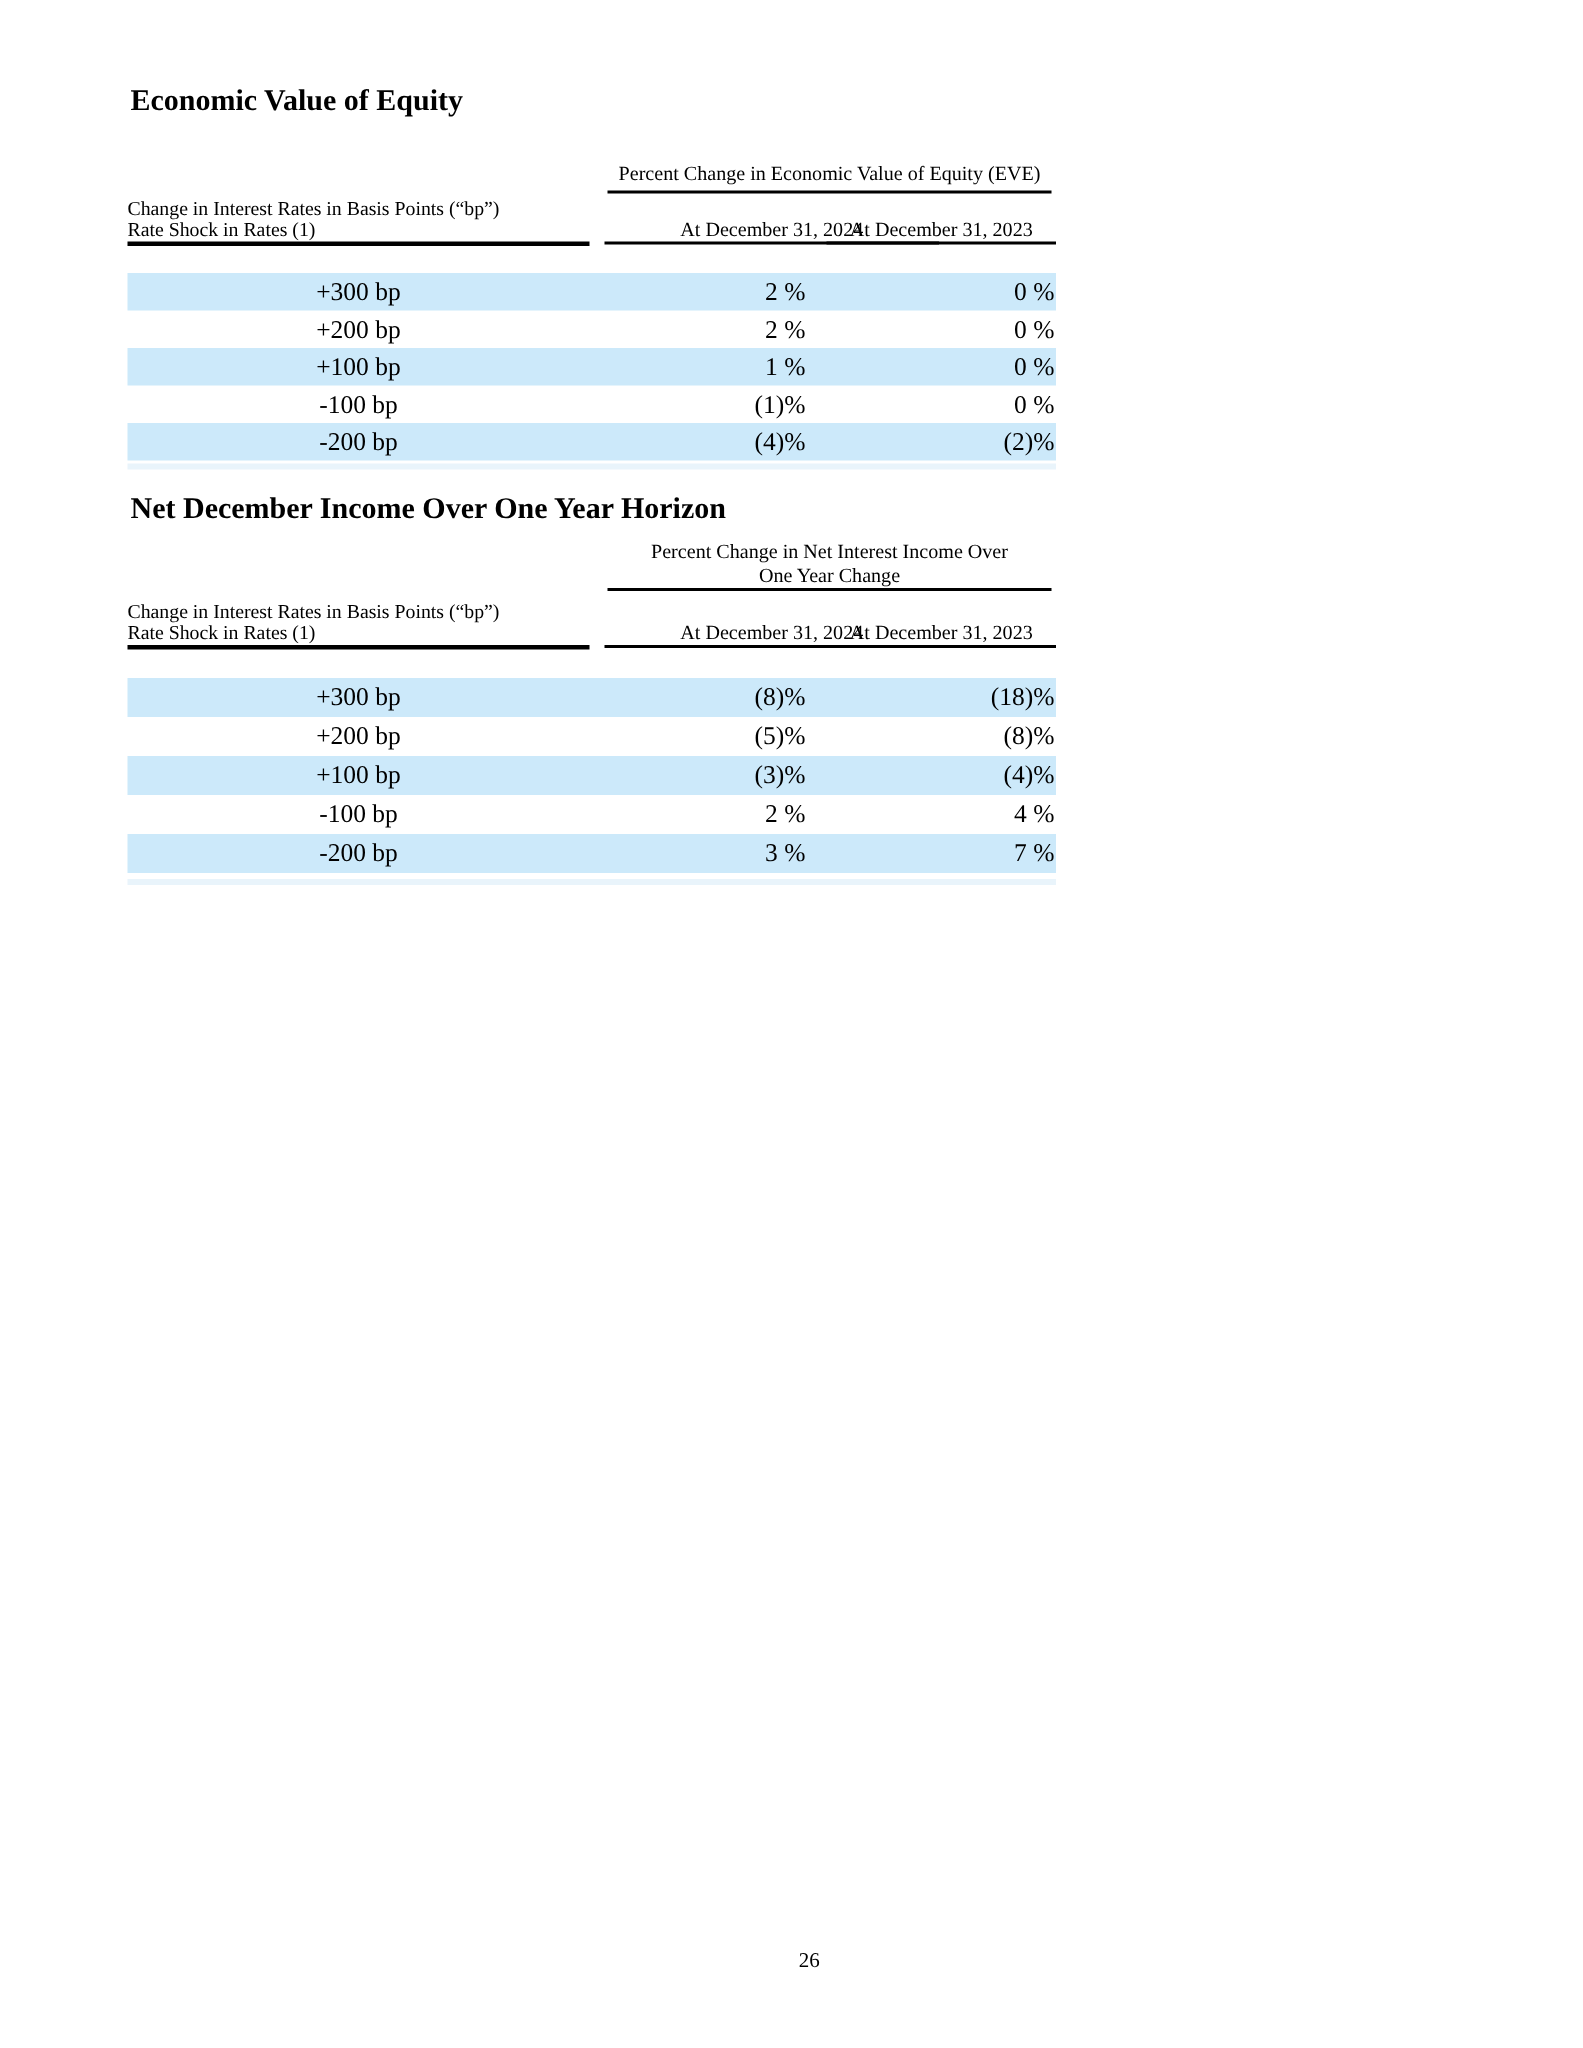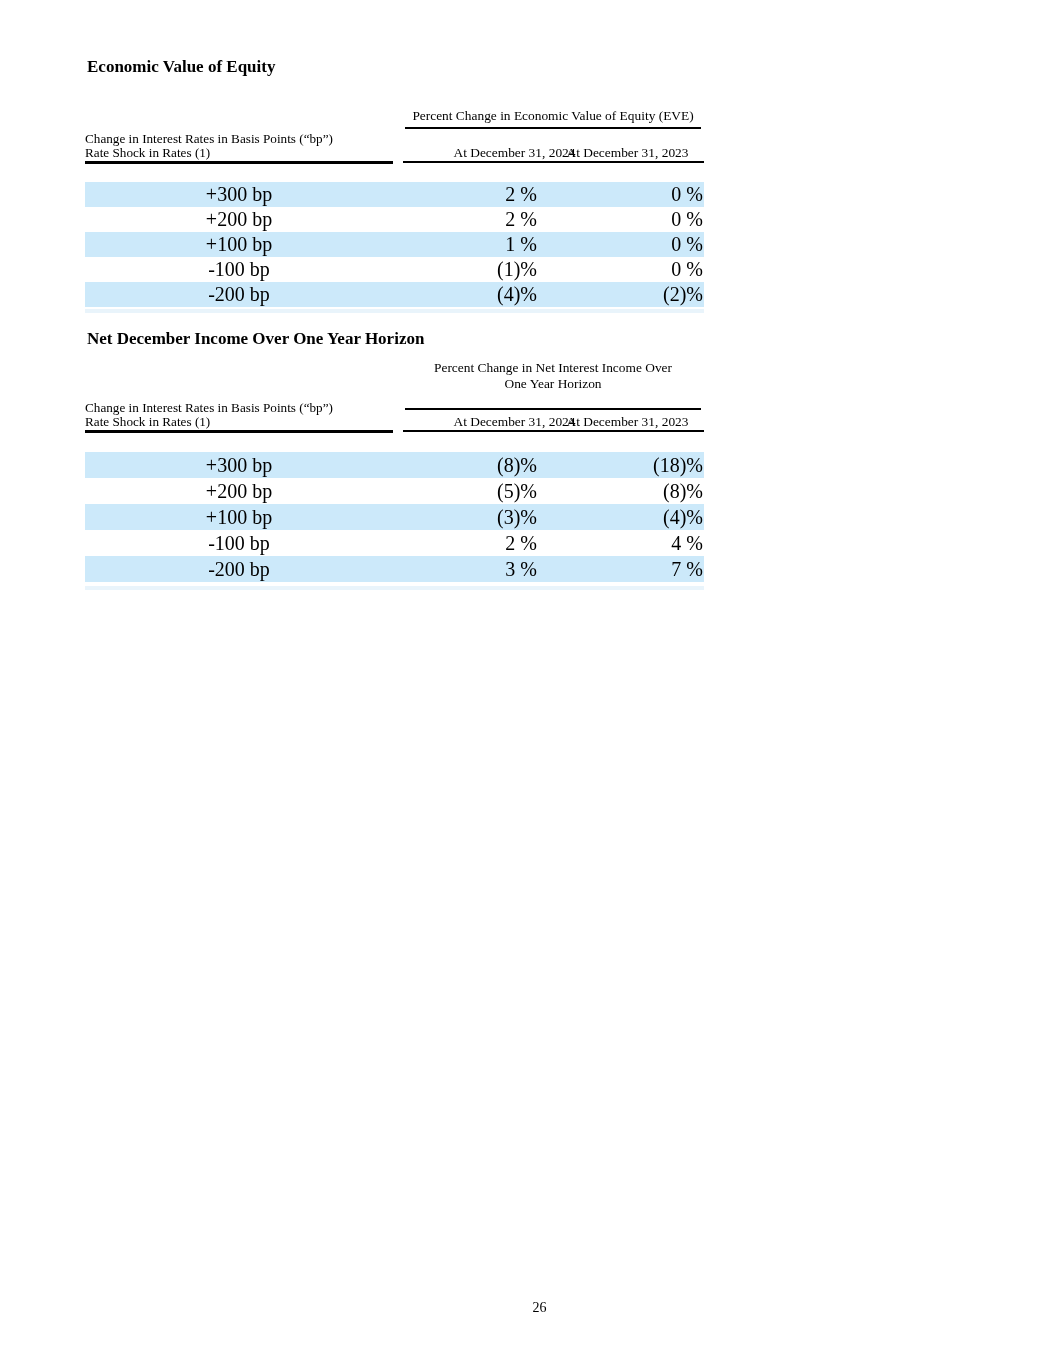--- a/index.html
+++ b/index.html
@@ -9,21 +9,21 @@
     height: 1365px;
     background: #ffffff;
     font-family: "Liberation Serif", serif;
     color: #000000;
     overflow: hidden;
   }
   .abs { position: absolute; }
 
   .section-title {
     font-weight: bold;
-    font-size: 17px;
+    font-size: 20px;
     line-height: 16px;
     white-space: nowrap;
   }
 
   .tbl { position: absolute; width: 619px; }
 
   .span-head {
     position: absolute;
     left: 320px;
     width: 296px;
@@ -47,21 +47,21 @@
     position: absolute;
     text-align: center;
     font-size: 13.4px;
     line-height: 16px;
     height: 16px;
     border-bottom: 2.5px solid #000;
     white-space: nowrap;
   }
 
   .rows { position: absolute; left: 0; width: 619px; }
-  .trow { display: flex; font-size: 20px; }
+  .trow { display: flex; font-size: 17px; }
   .trow.h25 { height: 25px; line-height: 25px; }
   .trow.h26 { height: 26px; line-height: 26px; }
   .trow:nth-child(odd) { background: var(--row-highlight, #cce9fa); }
   .cell-label { width: 308px; text-align: center; }
   .cell-v1 { width: 147px; text-align: right; padding-right: 3px; box-sizing: border-box; }
   .cell-v2 { flex: 1; text-align: right; padding-right: 1px; box-sizing: border-box; }
 
   .tail-strip {
     position: absolute;
     left: 0;
@@ -128,23 +128,23 @@
       </div>
     </div>
 
     <div class="tail-strip" style="top:204px;"></div>
   </div>
 
   <div class="abs section-title" style="left:87px; top:331px;">Net December Income Over One Year Horizon</div>
 
   <div class="tbl" style="left:85px; top:358px; height:235px;">
 
-    <div class="span-head" style="top:2px; padding-bottom:17px;">
+    <div class="span-head" style="top:2px; padding-bottom:1px;">
       <div class="span-line">Percent Change in Net Interest Income Over</div>
-      <div class="span-line">One Year Horizon</div>
+      <div class="span-line">One Year Change</div>
     </div>
 
     <div class="row-head" style="top:43px; height:29px;">
       <div class="row-head-line">Change in Interest Rates in Basis Points (“bp”)</div>
       <div class="row-head-line">Rate Shock in Rates (1)</div>
     </div>
 
     <div class="col-head" style="left:318px; top:56px; width:223px;">At December 31, 2024</div>
     <div class="col-head" style="left:466px; top:56px; width:153px;">At December 31, 2023</div>
 

